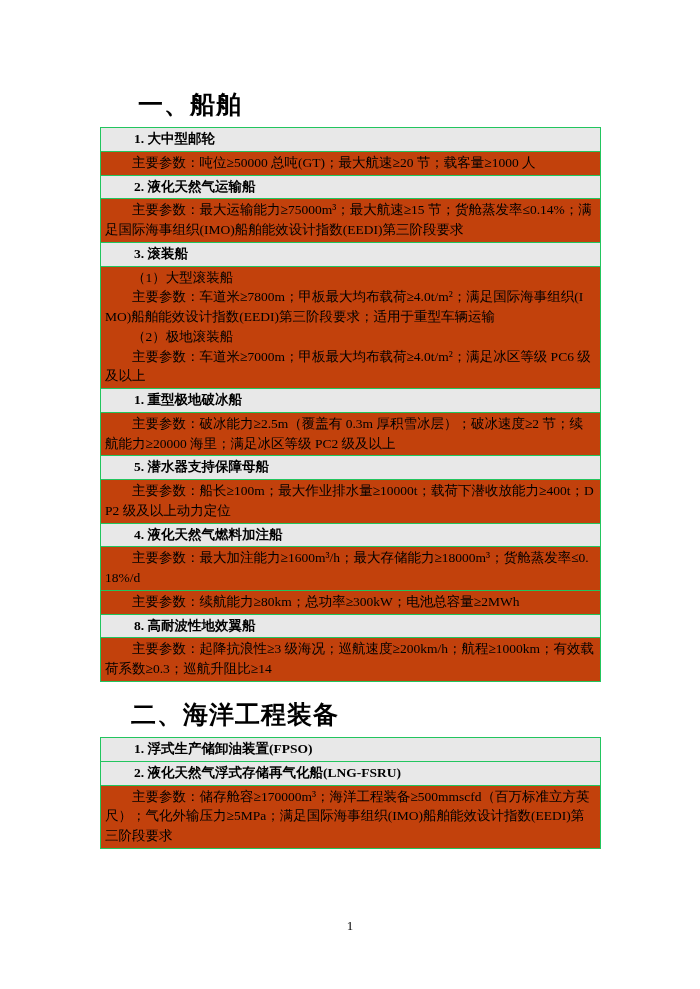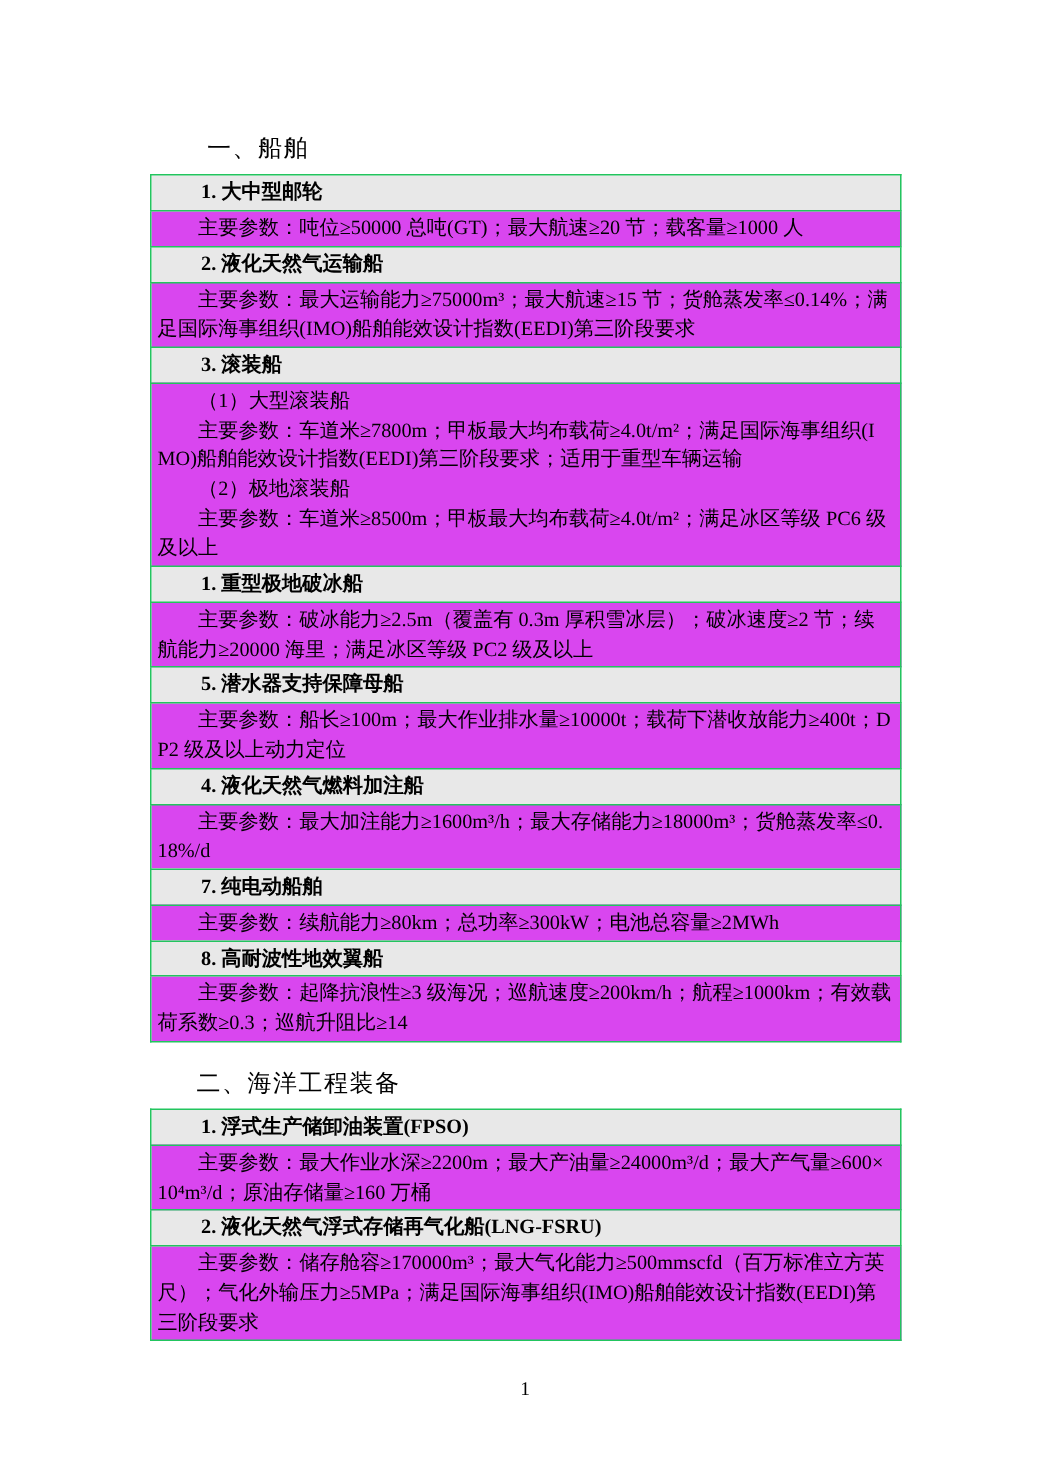--- a/index.html
+++ b/index.html
@@ -9,22 +9,22 @@
     background: #ffffff;
     color: #000000;
     font-family: "Liberation Serif", "DejaVu Serif", serif;
   }
   .page {
     position: relative;
     width: 700px; height: 989px;
     padding: 90px 99px 0 100px;
   }
   .section-heading {
-    font-size: 16px;
-    font-weight: normal;
+    font-size: 25px;
+    font-weight: bold;
     margin: 0 0 7px 38px;
     line-height: 1.2;
     letter-spacing: 1px;
   }
   .section-heading.second {
     margin-top: 18px;
     margin-left: 31px;
   }
   table.spec-table {
     width: 501px;
@@ -36,21 +36,21 @@
     font-size: 13.5px;
     vertical-align: middle;
   }
   tr.title-row td {
     background: #e8e8e8;
     font-weight: bold;
     padding: 3px 6px 3px 33px;
     line-height: 1.25;
   }
   tr.body-row td {
-    background: #d946ef;
+    background: #c2410c;
     padding: 1px 5px 2px 4px;
   }
   tr.body-row p {
     margin: 0;
     text-indent: 2em;
     line-height: 1.46;
     word-break: break-all;
   }
   .page-number {
     position: absolute;
@@ -89,21 +89,21 @@
       </tr>
 
       <tr class="title-row">
         <td>3. 滚装船</td>
       </tr>
       <tr class="body-row">
         <td>
           <p>（1）大型滚装船</p>
           <p>主要参数：车道米≥7800m；甲板最大均布载荷≥4.0t/m²；满足国际海事组织(IMO)船舶能效设计指数(EEDI)第三阶段要求；适用于重型车辆运输</p>
           <p>（2）极地滚装船</p>
-          <p>主要参数：车道米≥8500m；甲板最大均布载荷≥4.0t/m²；满足冰区等级 PC6 级及以上</p>
+          <p>主要参数：车道米≥7000m；甲板最大均布载荷≥4.0t/m²；满足冰区等级 PC6 级及以上</p>
         </td>
       </tr>
 
       <tr class="title-row">
         <td>1. 重型极地破冰船</td>
       </tr>
       <tr class="body-row">
         <td>
           <p>主要参数：破冰能力≥2.5m（覆盖有 0.3m 厚积雪冰层）；破冰速度≥2 节；续航能力≥20000 海里；满足冰区等级 PC2 级及以上</p>
         </td>
@@ -120,23 +120,20 @@
 
       <tr class="title-row">
         <td>4. 液化天然气燃料加注船</td>
       </tr>
       <tr class="body-row">
         <td>
           <p>主要参数：最大加注能力≥1600m³/h；最大存储能力≥18000m³；货舱蒸发率≤0.18%/d</p>
         </td>
       </tr>
 
-      <tr class="title-row">
-        <td>7. 纯电动船舶</td>
-      </tr>
       <tr class="body-row">
         <td>
           <p>主要参数：续航能力≥80km；总功率≥300kW；电池总容量≥2MWh</p>
         </td>
       </tr>
 
       <tr class="title-row">
         <td>8. 高耐波性地效翼船</td>
       </tr>
       <tr class="body-row">
@@ -147,32 +144,27 @@
     </tbody>
   </table>
 
   <h2 class="section-heading second">二、海洋工程装备</h2>
 
   <table class="spec-table">
     <tbody>
       <tr class="title-row">
         <td>1. 浮式生产储卸油装置(FPSO)</td>
       </tr>
-      <tr class="body-row">
-        <td>
-          <p>主要参数：最大作业水深≥2200m；最大产油量≥24000m³/d；最大产气量≥600×10⁴m³/d；原油存储量≥160 万桶</p>
-        </td>
-      </tr>
 
       <tr class="title-row">
         <td>2. 液化天然气浮式存储再气化船(LNG-FSRU)</td>
       </tr>
       <tr class="body-row">
         <td>
-          <p>主要参数：储存舱容≥170000m³；最大气化能力≥500mmscfd（百万标准立方英尺）；气化外输压力≥5MPa；满足国际海事组织(IMO)船舶能效设计指数(EEDI)第三阶段要求</p>
+          <p>主要参数：储存舱容≥170000m³；海洋工程装备≥500mmscfd（百万标准立方英尺）；气化外输压力≥5MPa；满足国际海事组织(IMO)船舶能效设计指数(EEDI)第三阶段要求</p>
         </td>
       </tr>
     </tbody>
   </table>
 
   <div class="page-number">1</div>
 
 </div>
 
 </body></html>

